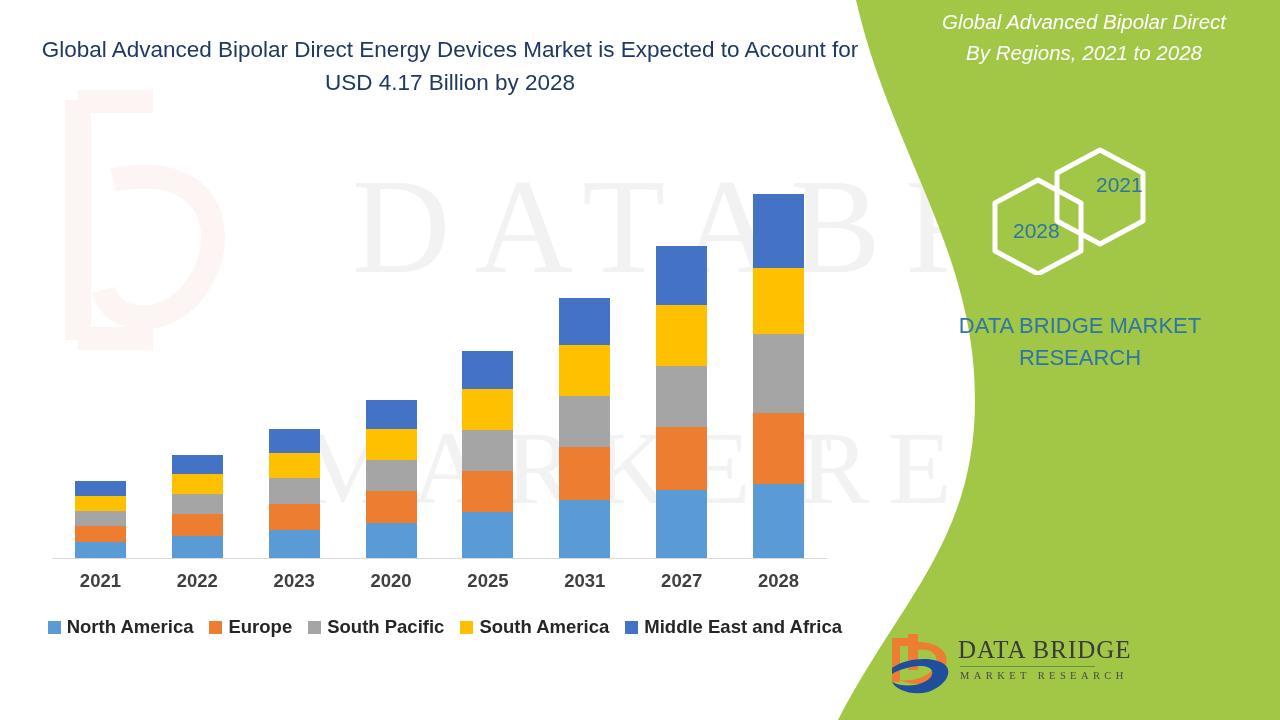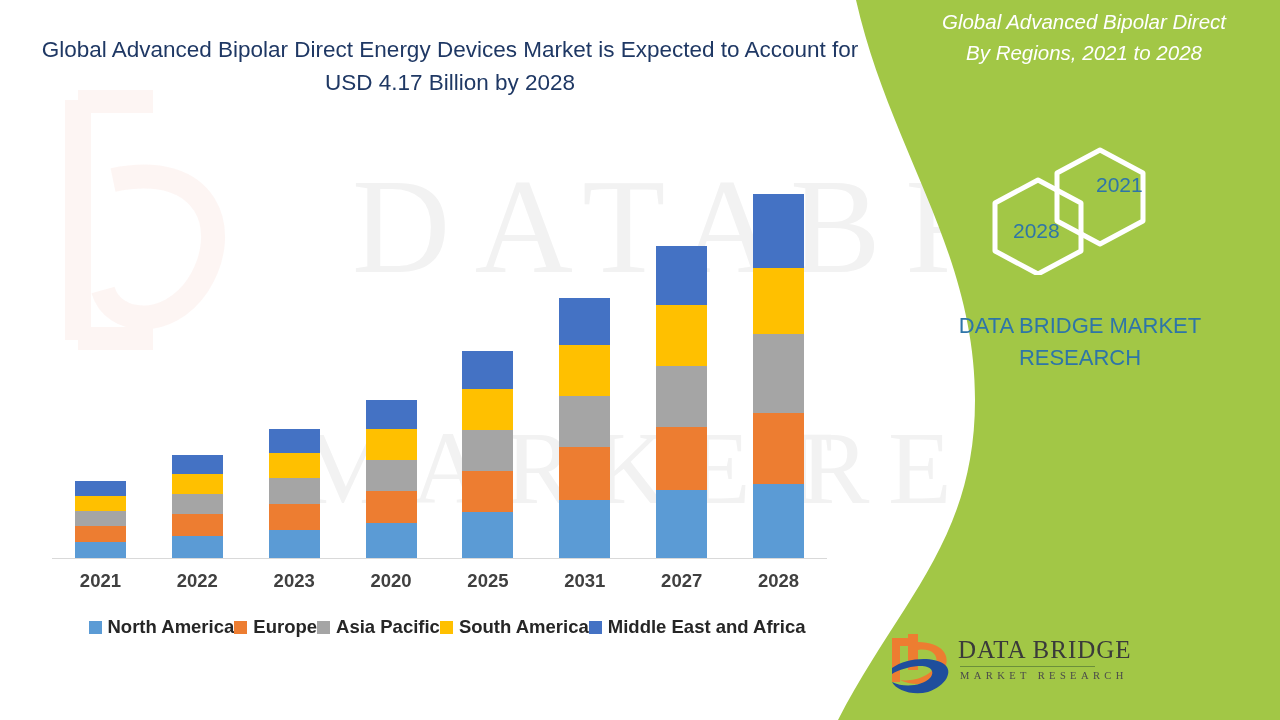--- a/index.html
+++ b/index.html
@@ -129,21 +129,22 @@
     font-family: "Liberation Sans", sans-serif;
   }
 
   .legend {
     position: absolute;
     left: 52px;
     top: 616px;
     width: 790px;
     display: flex;
     align-items: center;
-    justify-content: center;
+    justify-content: flex-end;
+    gap: 16px;
   }
   .legend-item {
     display: flex;
     align-items: center;
     gap: 6px;
   }
   .legend-swatch {
     width: 13px;
     height: 13px;
     flex: none;
@@ -361,21 +362,21 @@
       <div class="legend-item">
         <span class="legend-swatch" style="background: rgb(91, 155, 213);"></span>
         <span class="legend-text">North America</span>
       </div>
       <div class="legend-item">
         <span class="legend-swatch" style="background: rgb(237, 125, 49);"></span>
         <span class="legend-text">Europe</span>
       </div>
       <div class="legend-item">
         <span class="legend-swatch" style="background: rgb(165, 165, 165);"></span>
-        <span class="legend-text">Asia Pacific</span>
+        <span class="legend-text">South Pacific</span>
       </div>
       <div class="legend-item">
         <span class="legend-swatch" style="background: rgb(255, 192, 0);"></span>
         <span class="legend-text">South America</span>
       </div>
       <div class="legend-item">
         <span class="legend-swatch" style="background: rgb(68, 114, 196);"></span>
         <span class="legend-text">Middle East and Africa</span>
       </div>
     </div>

